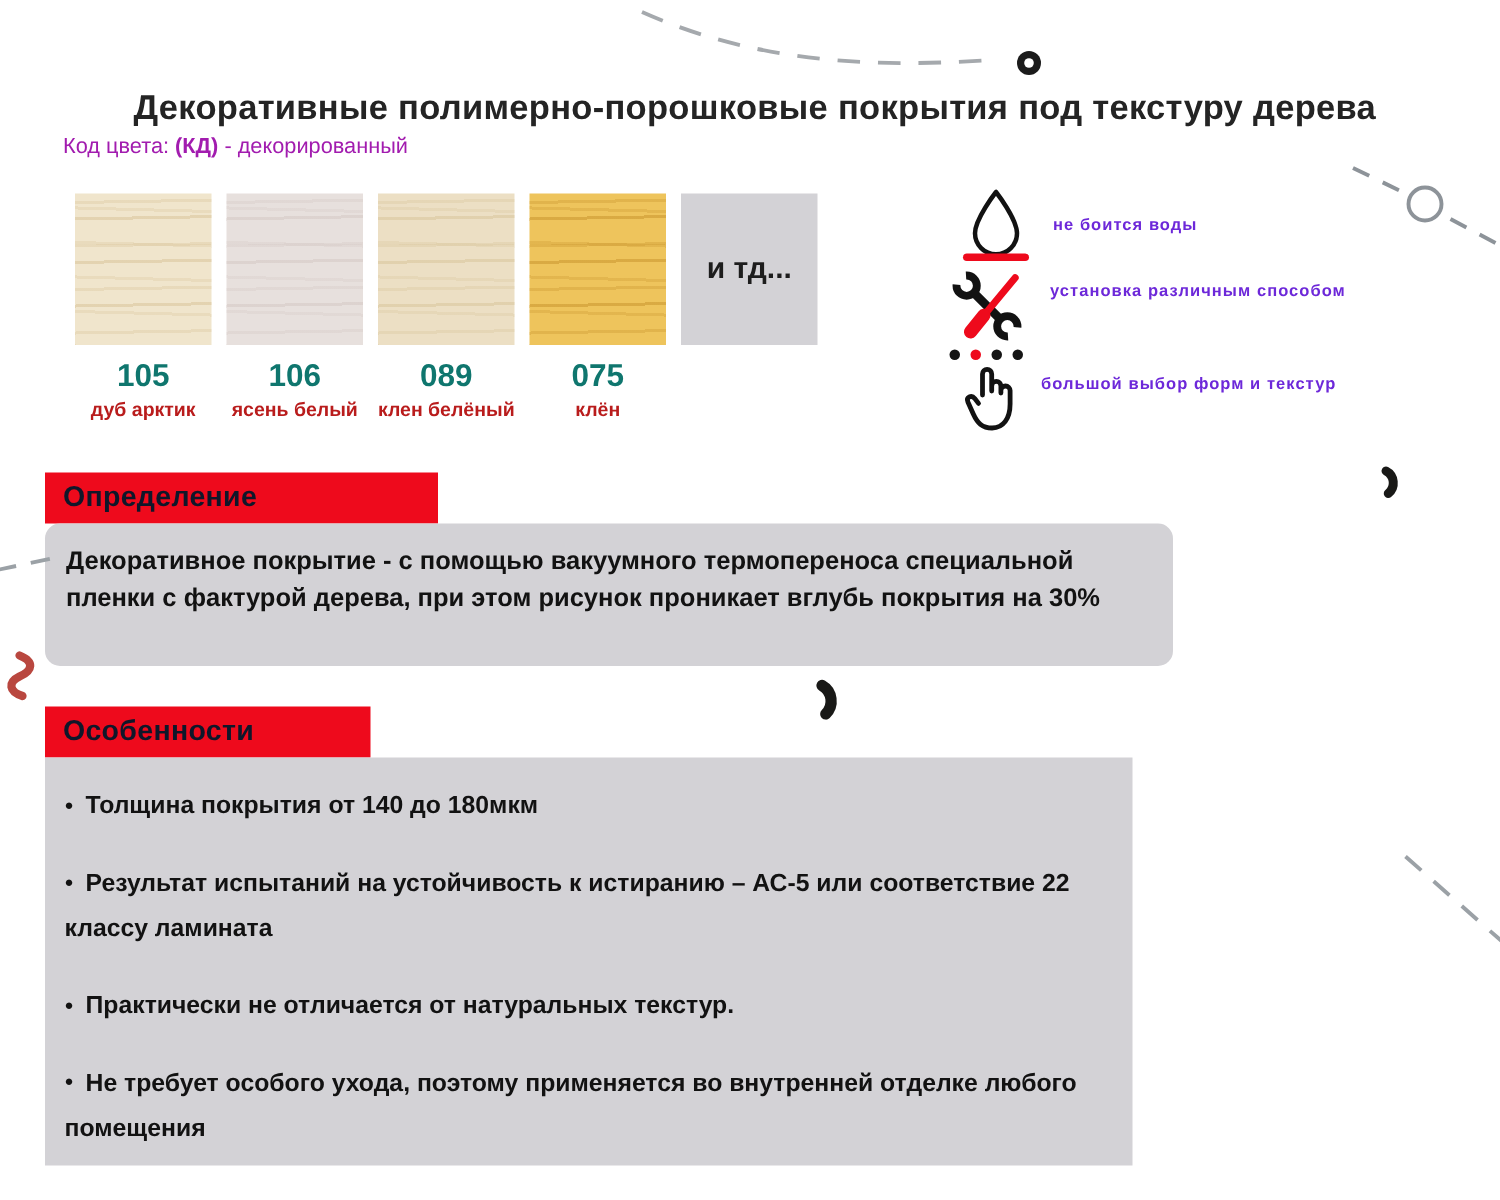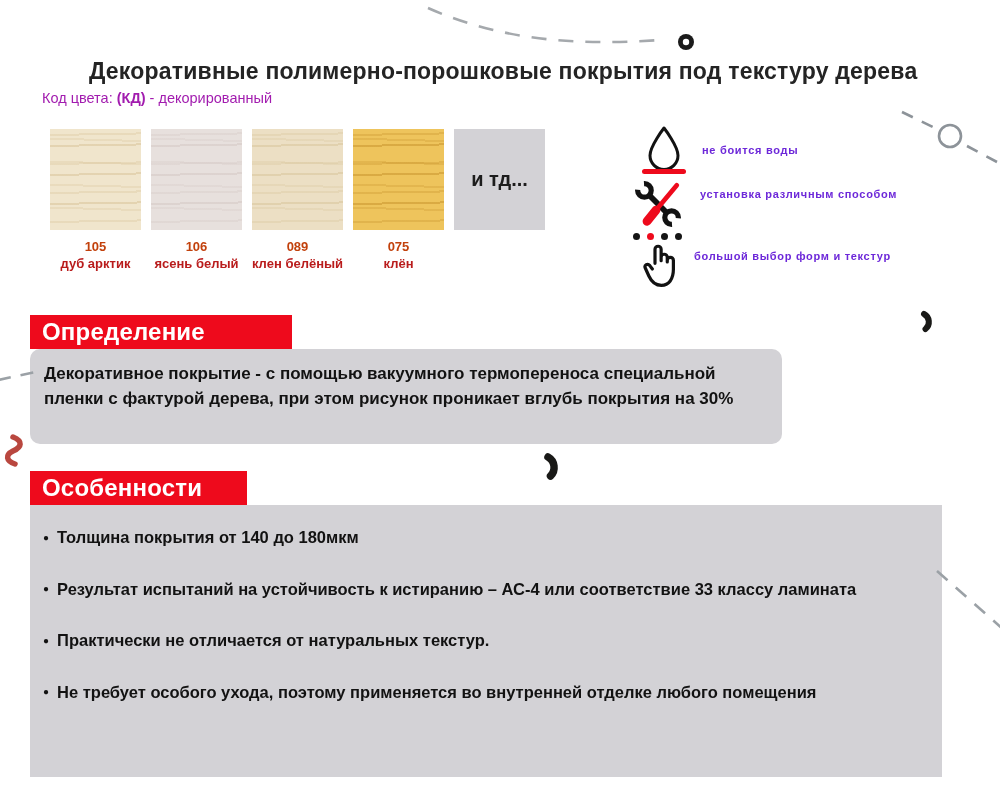--- a/index.html
+++ b/index.html
@@ -26,21 +26,21 @@
     left:42px;top:90px;font-size:14.5px;color:#a21caf;
   }
   .page-subtitle b{font-weight:800;}
 
   
   .swatch-row{
     left:50px;top:129px;display:flex;gap:10px;align-items:flex-start;
   }
   .swatch{width:91px;display:flex;flex-direction:column;align-items:center;}
   .sw-tile{width:91px;height:101px;}
-  .sw-code{margin-top:9px;font-size:13px;font-weight:800;color:#c2410c;}
+  .sw-code{margin-top:9px;font-size:21px;font-weight:800;color:#0f766e;}
   .sw-name{margin-top:2px;font-size:13px;font-weight:600;color:#b91c1c;white-space:nowrap;}
   .etc-box{
     width:91px;height:101px;background:var(--panel);
     display:flex;align-items:center;justify-content:center;
     font-size:20px;font-weight:800;color:#1d1d1d;
   }
 
   
   .feature-label{
     font-size:11px;color:#6d28d9;letter-spacing:.7px;line-height:21px;font-weight:700;
@@ -50,33 +50,33 @@
     background:var(--red);
   }
   .dots-row{left:633px;top:233px;display:flex;gap:7px;}
   .dots-row .dot{width:7px;height:7px;border-radius:50%;background:#151515;}
   .dots-row .dot.red{background:var(--red);}
 
   
   .section-heading{
     height:34px;background:var(--red);display:flex;align-items:center;
     padding-left:12px;box-sizing:border-box;
-    color:#ffffff;font-size:24px;font-weight:800;letter-spacing:.2px;
+    color:#0f172a;font-size:19px;font-weight:800;letter-spacing:.2px;
   }
   .heading-definition{left:30px;top:315px;width:262px;}
   .heading-characteristics{left:30px;top:471px;width:217px;}
 
   
   .panel{background:var(--panel);box-sizing:border-box;color:#121212;}
   .definition-body{
     left:30px;top:349px;width:752px;min-height:95px;
     padding:12px 14px 14px;font-size:17px;font-weight:700;line-height:25px;border-radius:10px;
   }
   .characteristics-body{
-    left:30px;top:505px;width:912px;height:272px;
+    left:30px;top:505px;width:725px;height:272px;
     padding:17px 16px 10px 13px;
   }
   .bullet-item{
     font-size:16.5px;font-weight:700;line-height:30px;margin-bottom:21px;
   }
   .bullet-item::before{
     content:"●";font-size:10px;margin-right:8px;vertical-align:2.5px;
   }
 
   
@@ -137,21 +137,21 @@
   <path d="M10.5 15 V4.5 a2.3 2.3 0 0 1 4.6 0 V13 m0 -2.5 a2.3 2.3 0 0 1 4.6 0 V14 m0 -1.2 a2.3 2.3 0 0 1 4.6 0 V19.5 c0 7.2 -3.4 12 -9 12 c-5 0 -7.4 -2.6 -9.4 -7 l-2.7 -6 c-1 -2.3 1.8 -3.8 3.4 -1.8 l1.9 2.5" fill="none" stroke="#121212" stroke-width="2.4" stroke-linecap="round" stroke-linejoin="round"></path>
 </svg>
 <div class="abs feature-label" style="left:694px;top:246px;width:245px">большой выбор форм и текстур</div>
 
 <div class="abs section-heading heading-definition">Определение</div>
 <div class="abs panel definition-body">Декоративное покрытие - с помощью вакуумного термопереноса специальной пленки с фактурой дерева, при этом рисунок проникает вглубь покрытия на 30%</div>
 
 <div class="abs section-heading heading-characteristics">Особенности</div>
 <div class="abs panel characteristics-body">
     <div class="bullet-item">Толщина покрытия от 140 до 180мкм</div>
-    <div class="bullet-item">Результат испытаний на устойчивость к истиранию – АС-4 или соответствие 33 классу ламината</div>
+    <div class="bullet-item">Результат испытаний на устойчивость к истиранию – АС-5 или соответствие 22 классу ламината</div>
     <div class="bullet-item">Практически не отличается от натуральных текстур.</div>
     <div class="bullet-item">Не требует особого ухода, поэтому применяется во внутренней отделке любого помещения</div>
   </div>
 
 <svg class="abs deco" width="1000" height="800" viewBox="0 0 1000 800">
   <g>
     <path d="M428 8 C500 40 575 46 660 40" fill="none" stroke="#a5a9ad" stroke-width="2.6" stroke-dasharray="15 12"></path>
     <circle cx="686" cy="42" r="8" fill="#1b1b1b"></circle>
     <circle cx="686" cy="42" r="3.2" fill="#ffffff"></circle>
   </g>

